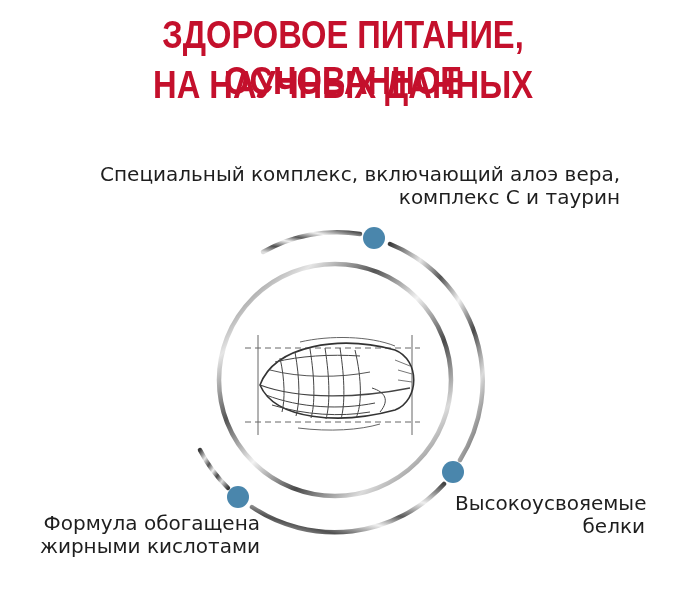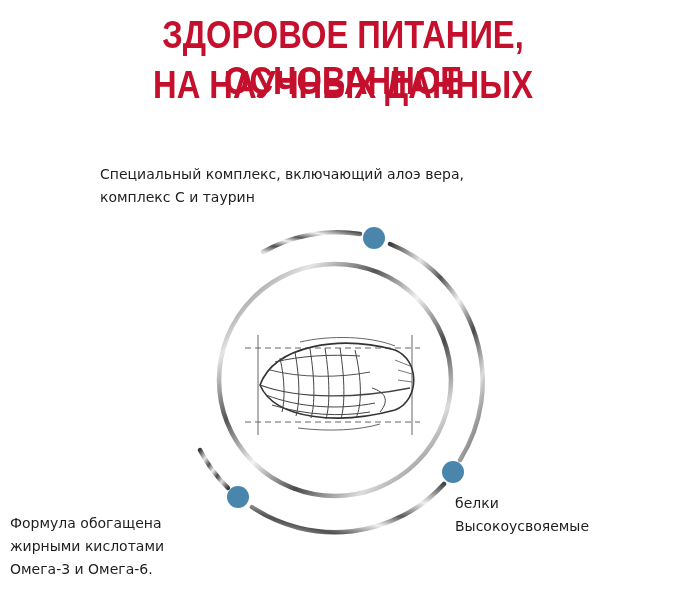--- a/index.html
+++ b/index.html
@@ -3,47 +3,46 @@
 <meta charset="utf-8">
 <style>
   html, body { margin: 0; padding: 0; background: #ffffff; }
   body { width: 686px; height: 597px; position: relative; overflow: hidden;
          font-family: "Liberation Sans", "DejaVu Sans", sans-serif; }
   .title { position: absolute; left: 0; width: 686px; text-align: center;
            color: #c4102c; font-weight: bold; font-size: 38px; line-height: 46px;
            letter-spacing: 0px; transform: scaleX(0.86); transform-origin: center; }
   .title.l1 { top: 12px; }
   .title.l2 { top: 62px; }
-  .label { position: absolute; color: #1e1e1e; font-size: 14px; line-height: 23px; text-align: left;
+  .label { position: absolute; color: #1e1e1e; font-size: 20px; line-height: 23px; text-align: right;
            font-family: "DejaVu Sans", sans-serif; }
   .top-label { left: 100px; width: 520px; top: 163px; }
   .left-label { left: 10px; width: 250px; top: 512px; }
   .right-label { left: 455px; width: 190px; top: 492px; }
   svg.diagram { position: absolute; left: 0; top: 0; }
 </style>
 </head>
 <body>
 
 <div class="title l1">ЗДОРОВОЕ ПИТАНИЕ, ОСНОВАННОЕ</div>
 <div class="title l2">НА НАУЧНЫХ ДАННЫХ</div>
 
 <div class="label top-label">
   <div>Специальный комплекс, включающий алоэ вера,</div>
   <div>комплекс С и таурин</div>
 </div>
 
 <div class="label right-label">
+  <div>Высокоусвояемые</div>
   <div>белки</div>
-  <div>Высокоусвояемые</div>
 </div>
 
 <div class="label left-label">
   <div>Формула обогащена</div>
   <div>жирными кислотами</div>
-  <div>Омега-3 и Омега-6.</div>
 </div>
 
 <svg class="diagram" width="686" height="597" viewBox="0 0 686 597">
   <defs>
     <linearGradient id="metal" x1="0" y1="0" x2="1" y2="1">
       <stop offset="0" stop-color="#3a3a3a"></stop>
       <stop offset="0.2" stop-color="#e6e6e6"></stop>
       <stop offset="0.35" stop-color="#555"></stop>
       <stop offset="0.5" stop-color="#f2f2f2"></stop>
       <stop offset="0.65" stop-color="#4a4a4a"></stop>

